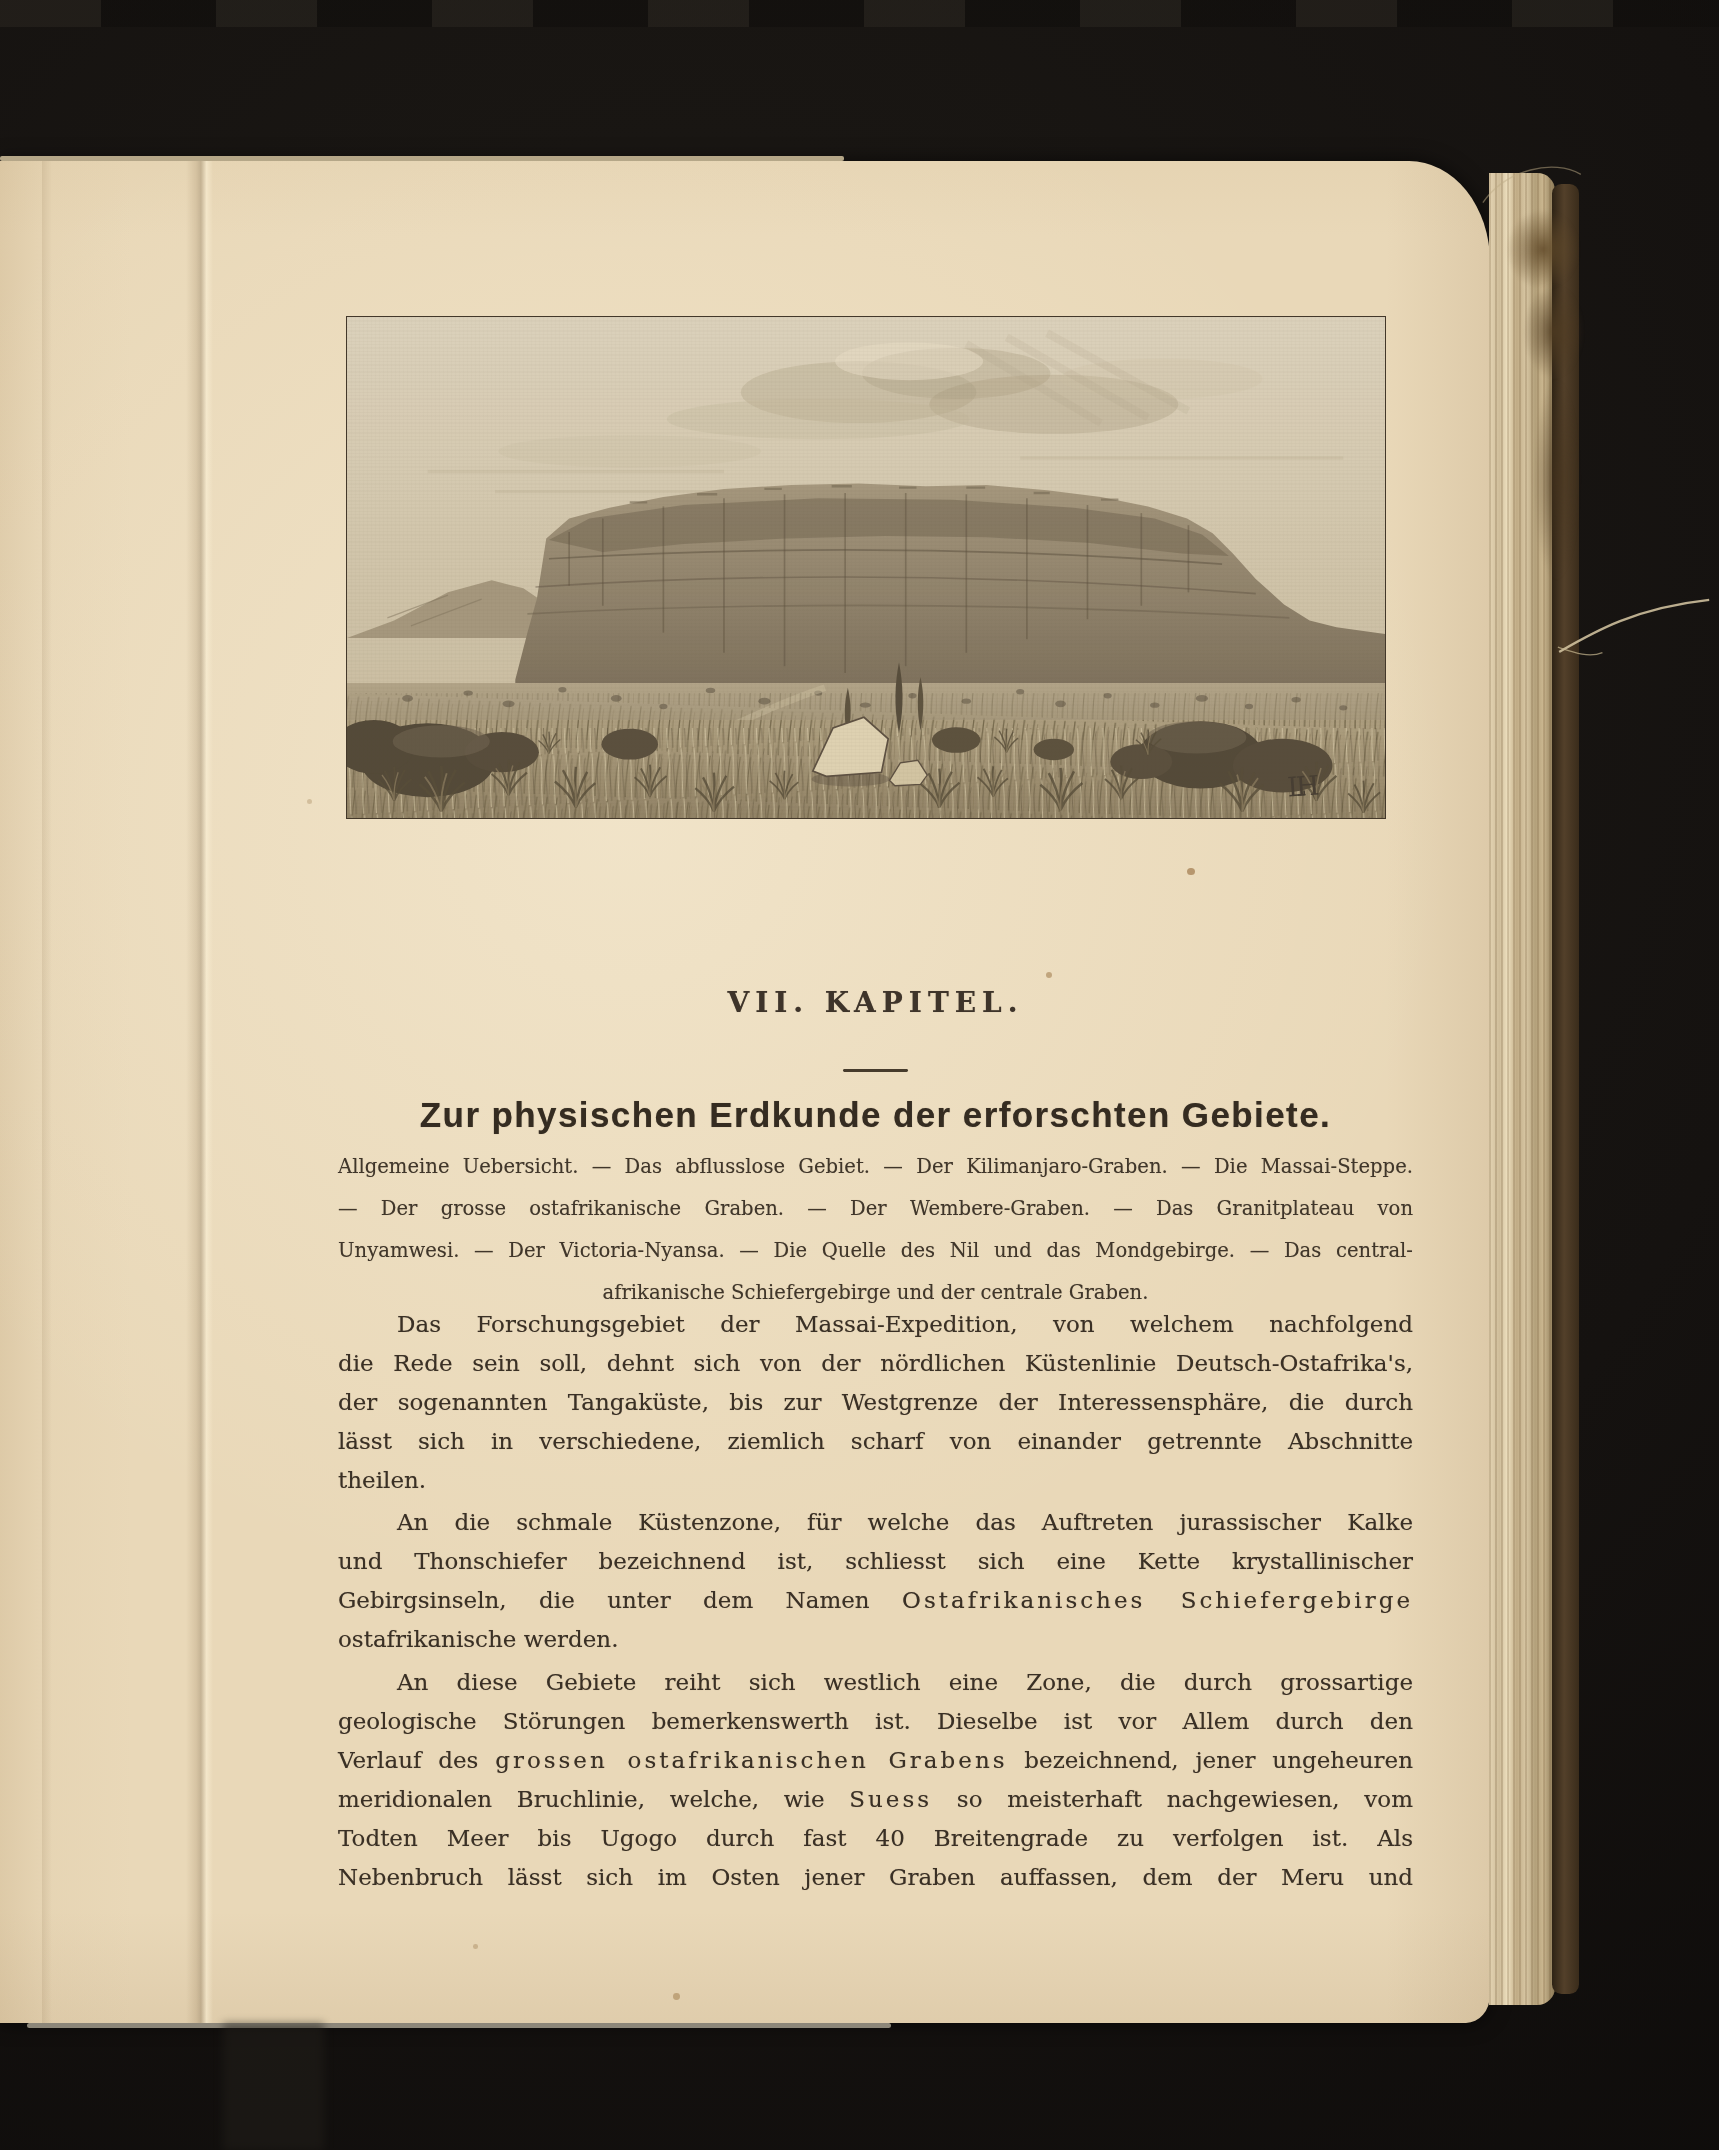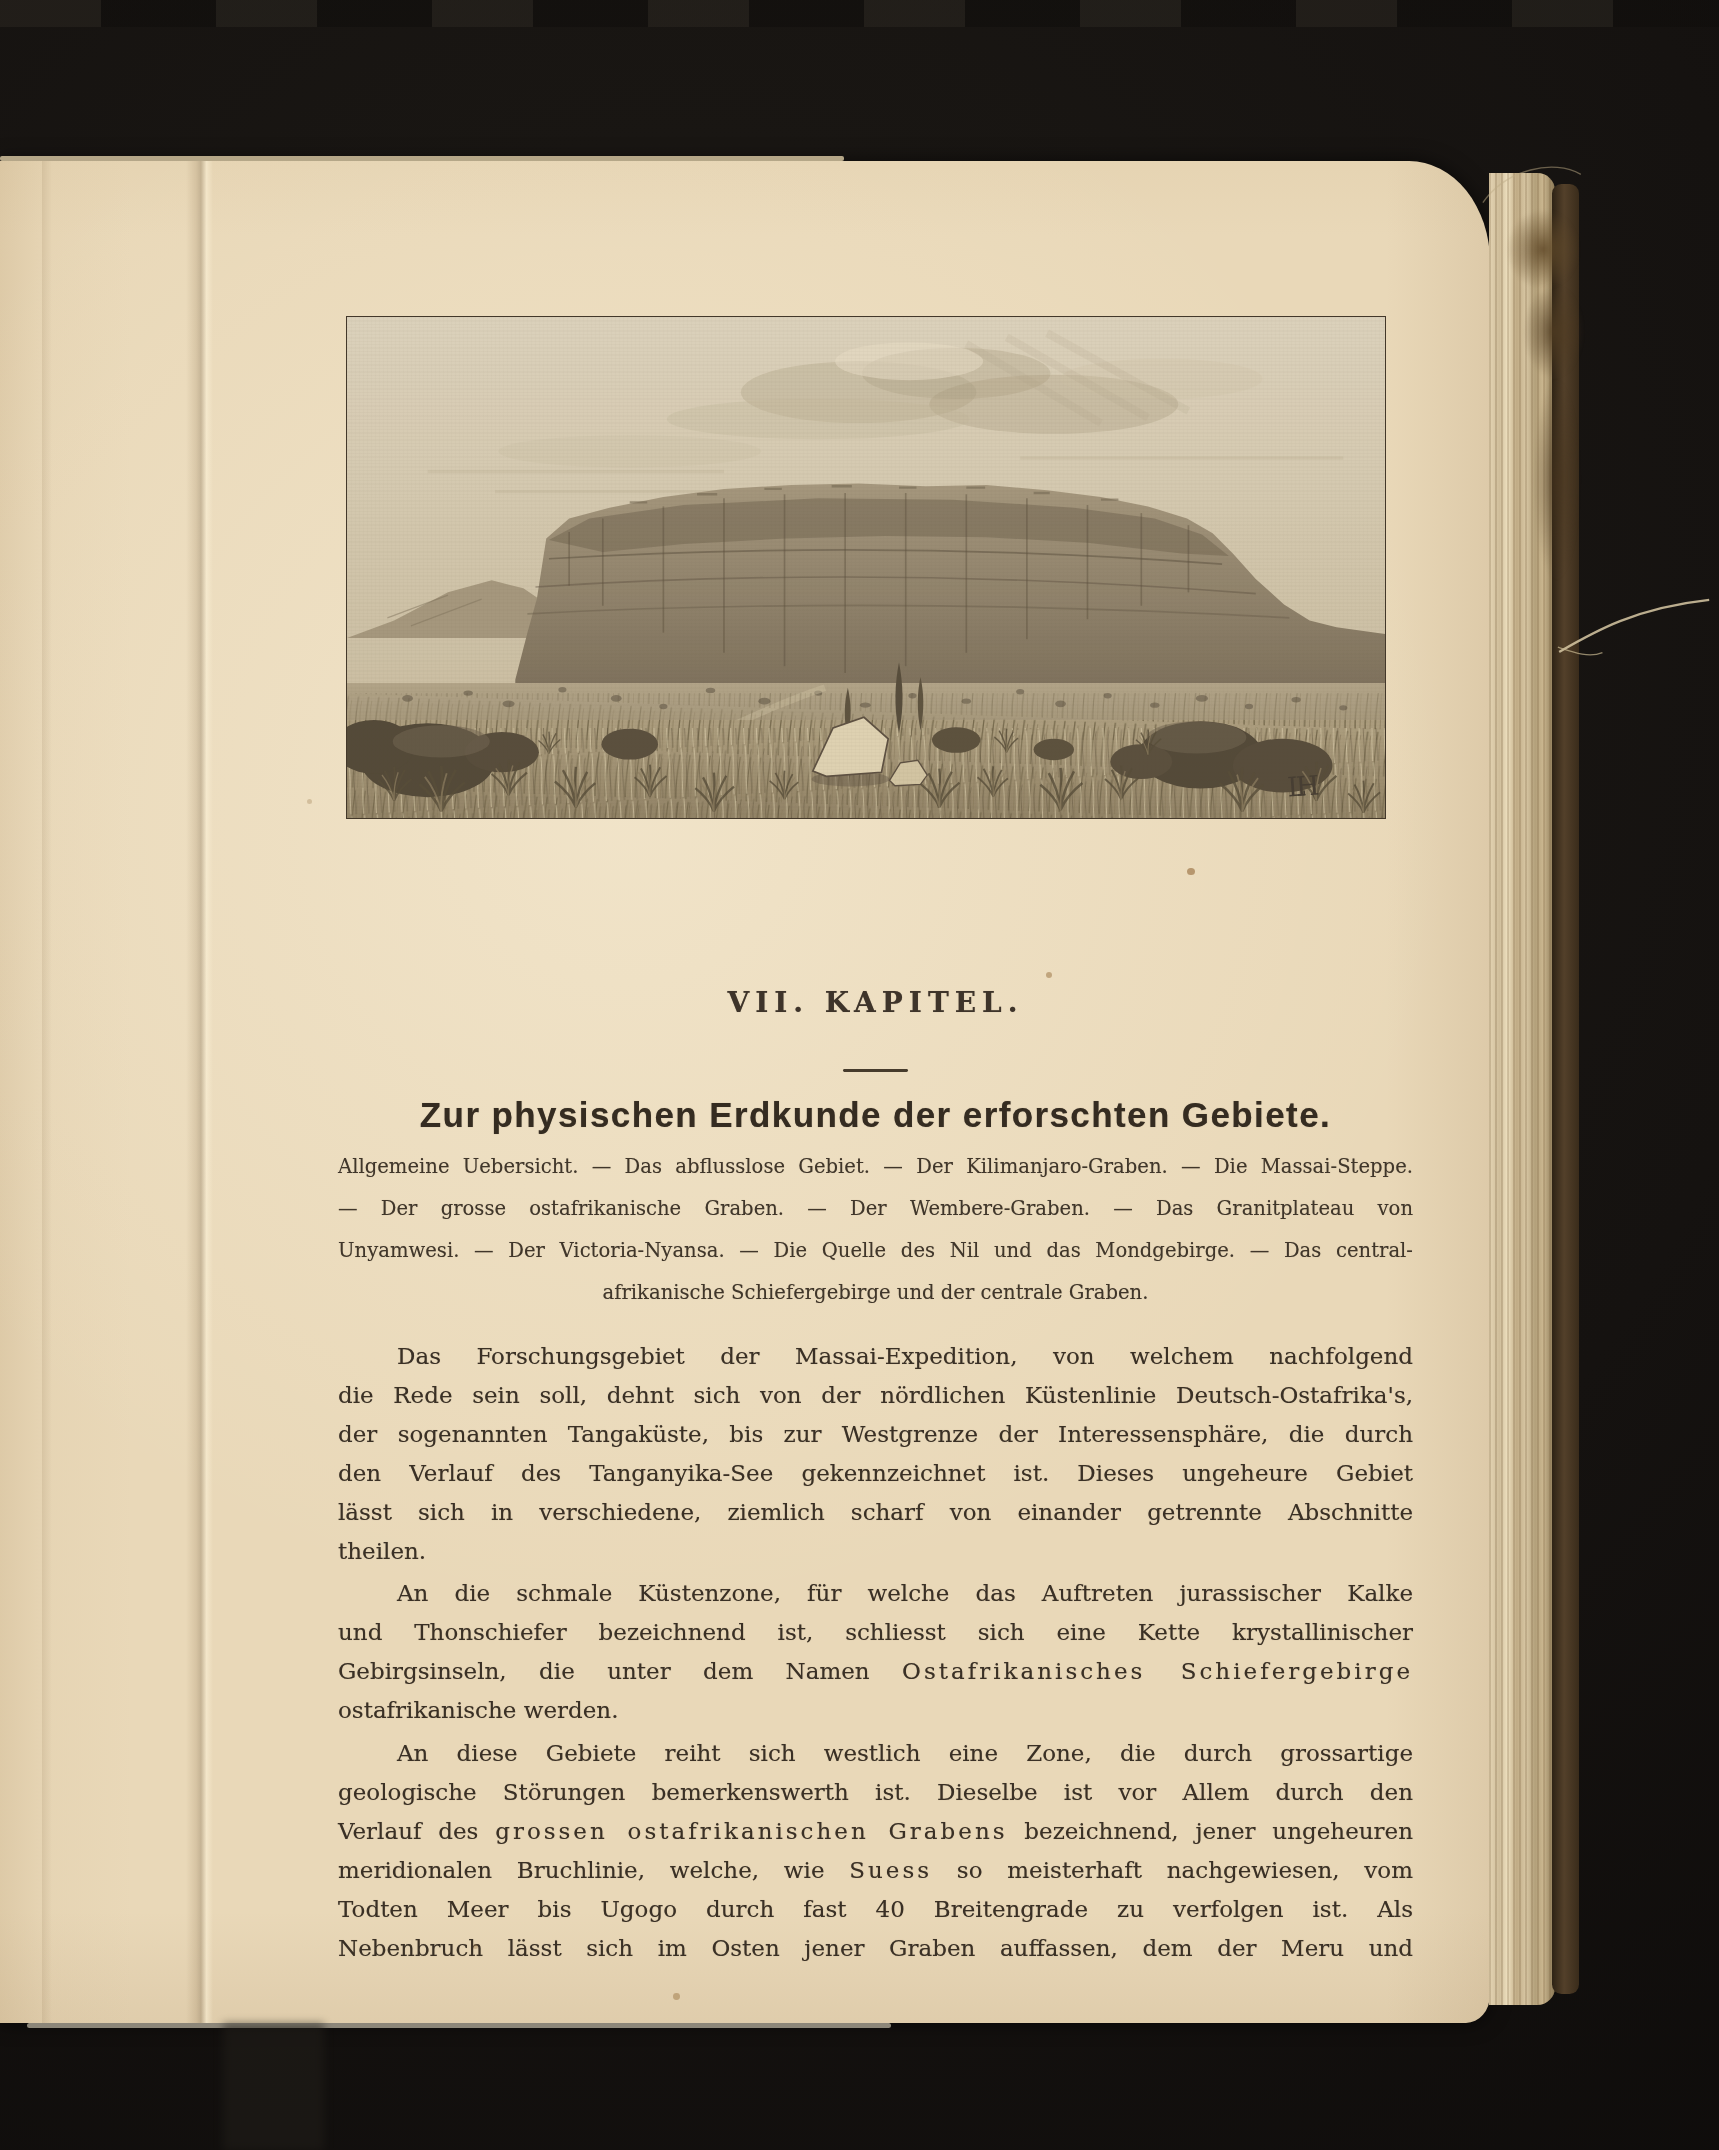--- a/index.html
+++ b/index.html
@@ -240,26 +240,25 @@
 
     <div class="textcol title" style="position:absolute;">Zur physischen Erdkunde der erforschten Gebiete.</div>
 
     <div class="textcol summary" style="position:absolute;">
         <div class="sline">Allgemeine Uebersicht. — Das abflusslose Gebiet. — Der Kilimanjaro-Graben. — Die Massai-Steppe.</div>
         <div class="sline">— Der grosse ostafrikanische Graben. — Der Wembere-Graben. — Das Granitplateau von</div>
         <div class="sline">Unyamwesi. — Der Victoria-Nyansa. — Die Quelle des Nil und das Mondgebirge. — Das central-</div>
         <div class="sline center">afrikanische Schiefergebirge und der centrale Graben.</div>
       </div>
 
-    <div class="textcol bodytext" style="position:absolute;margin-top:32px;">
+    <div class="textcol bodytext" style="position:absolute;">
         <div class="para">
           <div class="bline indent"><span>Das Forschungsgebiet der Massai-Expedition, von welchem nachfolgend</span></div>
           <div class="bline"><span>die Rede sein soll, dehnt sich von der nördlichen Küstenlinie Deutsch-Ostafrika's,</span></div>
           <div class="bline"><span>der sogenannten Tangaküste, bis zur Westgrenze der Interessensphäre, die durch</span></div>
-          <div class="bline"><span>den Verlauf des Tanganyika-See gekennzeichnet ist. Dieses ungeheure Gebiet</span></div>
           <div class="bline"><span>lässt sich in verschiedene, ziemlich scharf von einander getrennte Abschnitte</span></div>
           <div class="bline lastline"><span>theilen.</span></div>
         </div>
         <div class="para">
           <div class="bline indent"><span>An die schmale Küstenzone, für welche das Auftreten jurassischer Kalke</span></div>
           <div class="bline"><span>und Thonschiefer bezeichnend ist, schliesst sich eine Kette krystallinischer</span></div>
           <div class="bline"><span>Gebirgsinseln, die unter dem Namen </span><span class="sperr">Ostafrikanisches Schiefergebirge</span></div>
           <div class="bline lastline"><span>ostafrikanische werden.</span></div>
         </div>
         <div class="para">

